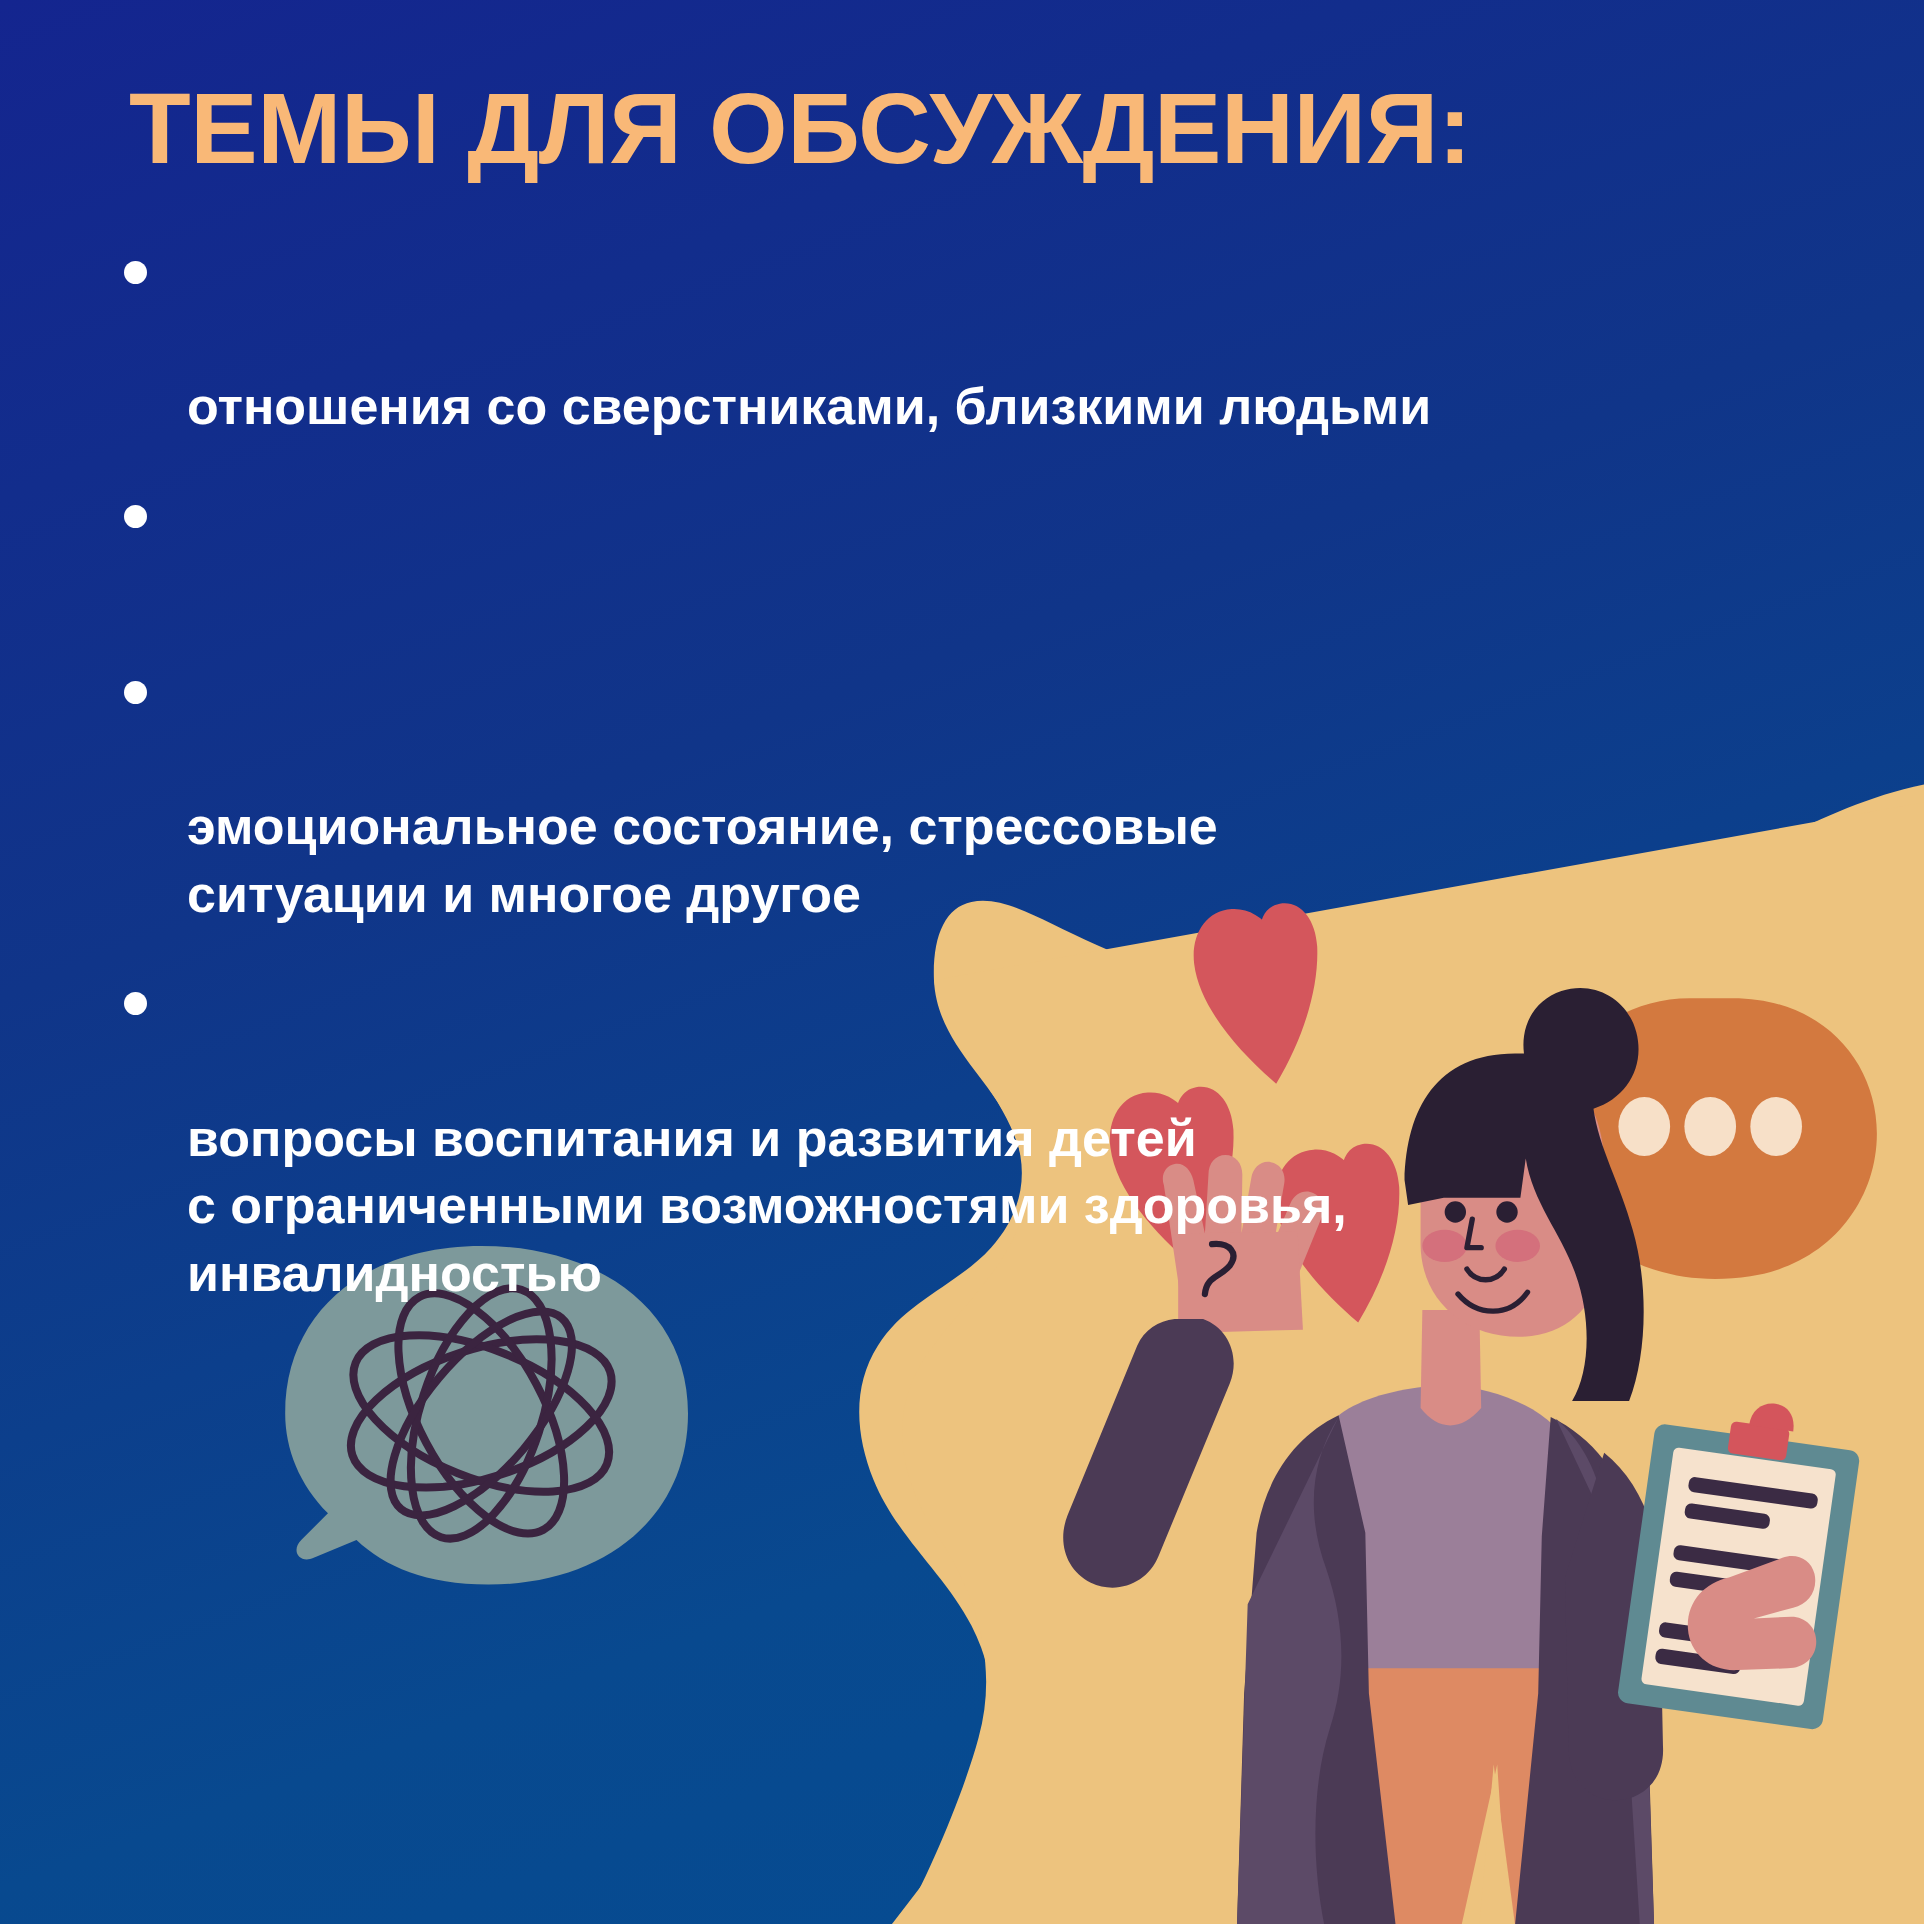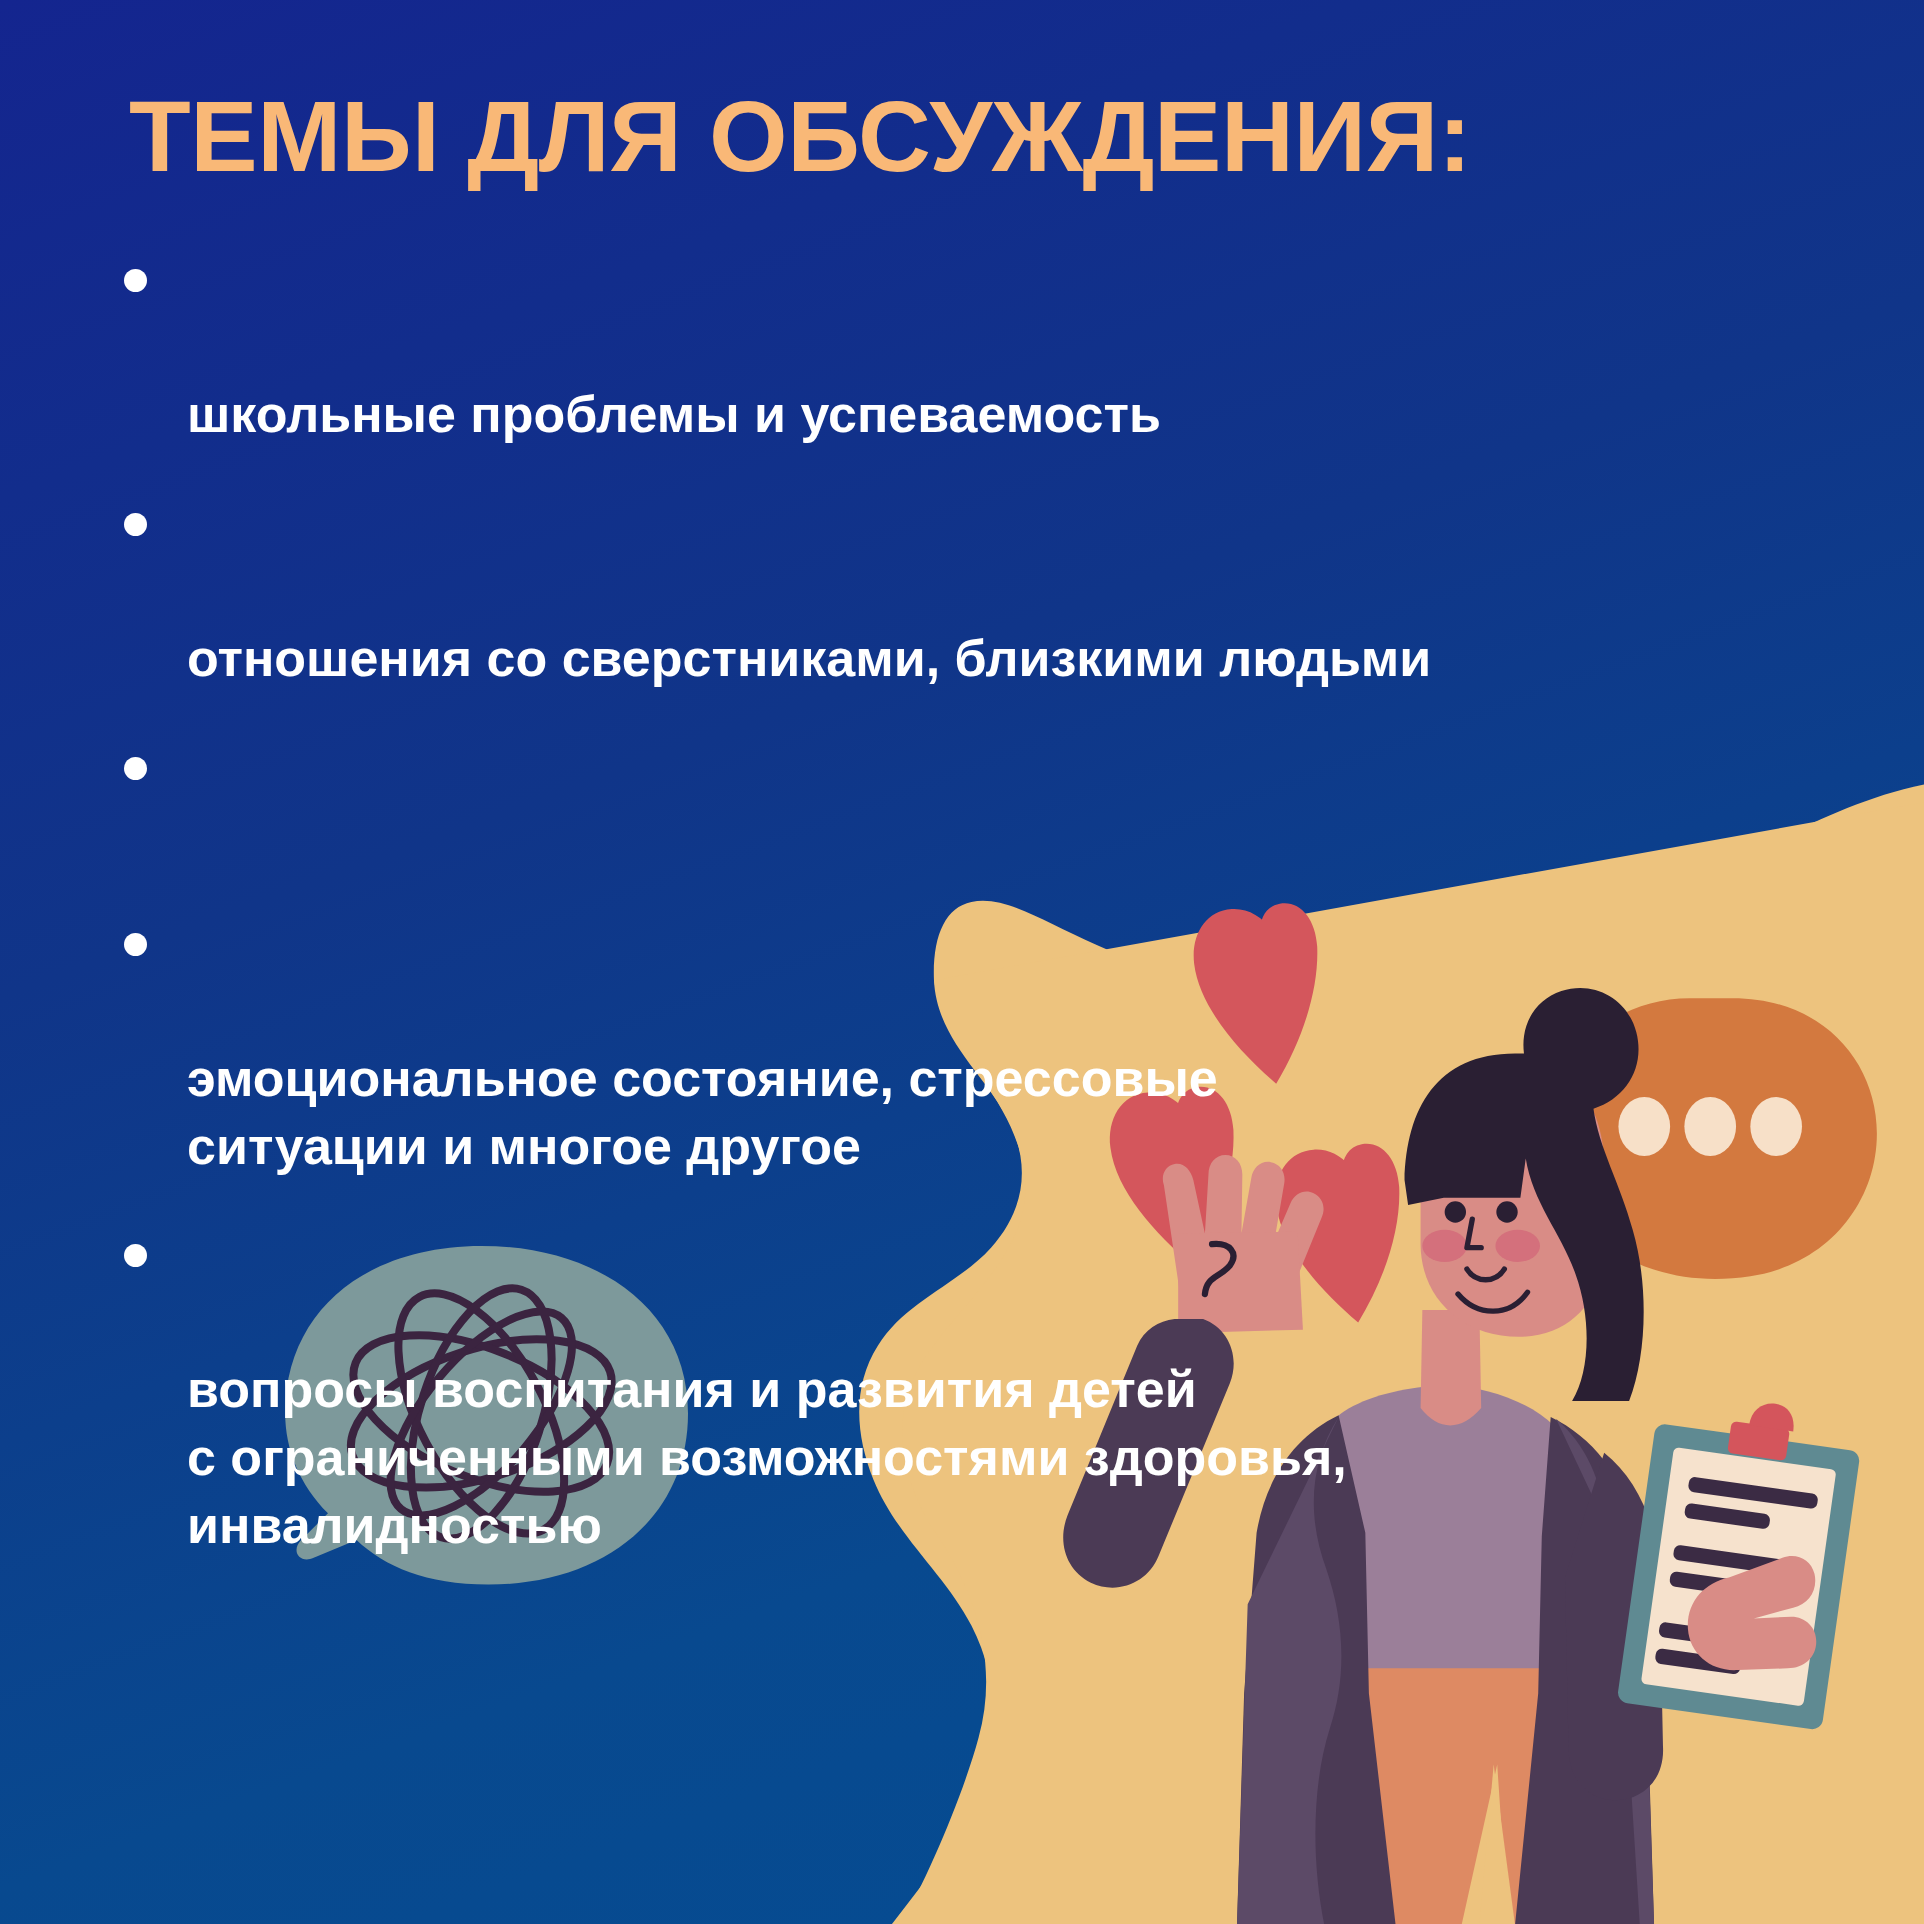--- a/index.html
+++ b/index.html
@@ -22,21 +22,21 @@
     inset: 0;
     width: 100%;
     height: 100%;
     pointer-events: none;
   }
 
   
   .content {
     position: absolute;
     left: 0;
-    top: 12px;
+    top: 4px;
     width: 100%;
     padding: 74px 0 0 111px;
     box-sizing: border-box;
   }
   .headline {
     font-size: 101px;
     font-weight: 800;
     letter-spacing: -0.4px;
     line-height: 1.0;
     color: #f9b877;
@@ -303,24 +303,20 @@
     </g>
   </svg>
 
   <div class="content">
 
     <h1 class="headline">ТЕМЫ ДЛЯ ОБСУЖДЕНИЯ:</h1>
 
     <ul class="bullet-list">
       <li class="bullet-item">
         <span class="bullet-dot"></span>
-        <span>школьные проблемы и успеваемость</span>
-      </li>
-      <li class="bullet-item">
-        <span class="bullet-dot"></span>
         <span>отношения со сверстниками, близкими людьми</span>
       </li>
       <li class="bullet-item">
         <span class="bullet-dot"></span>
       </li>
       <li class="bullet-item">
         <span class="bullet-dot"></span>
         <span>эмоциональное состояние, стрессовые
 ситуации и многое другое</span>
       </li>

